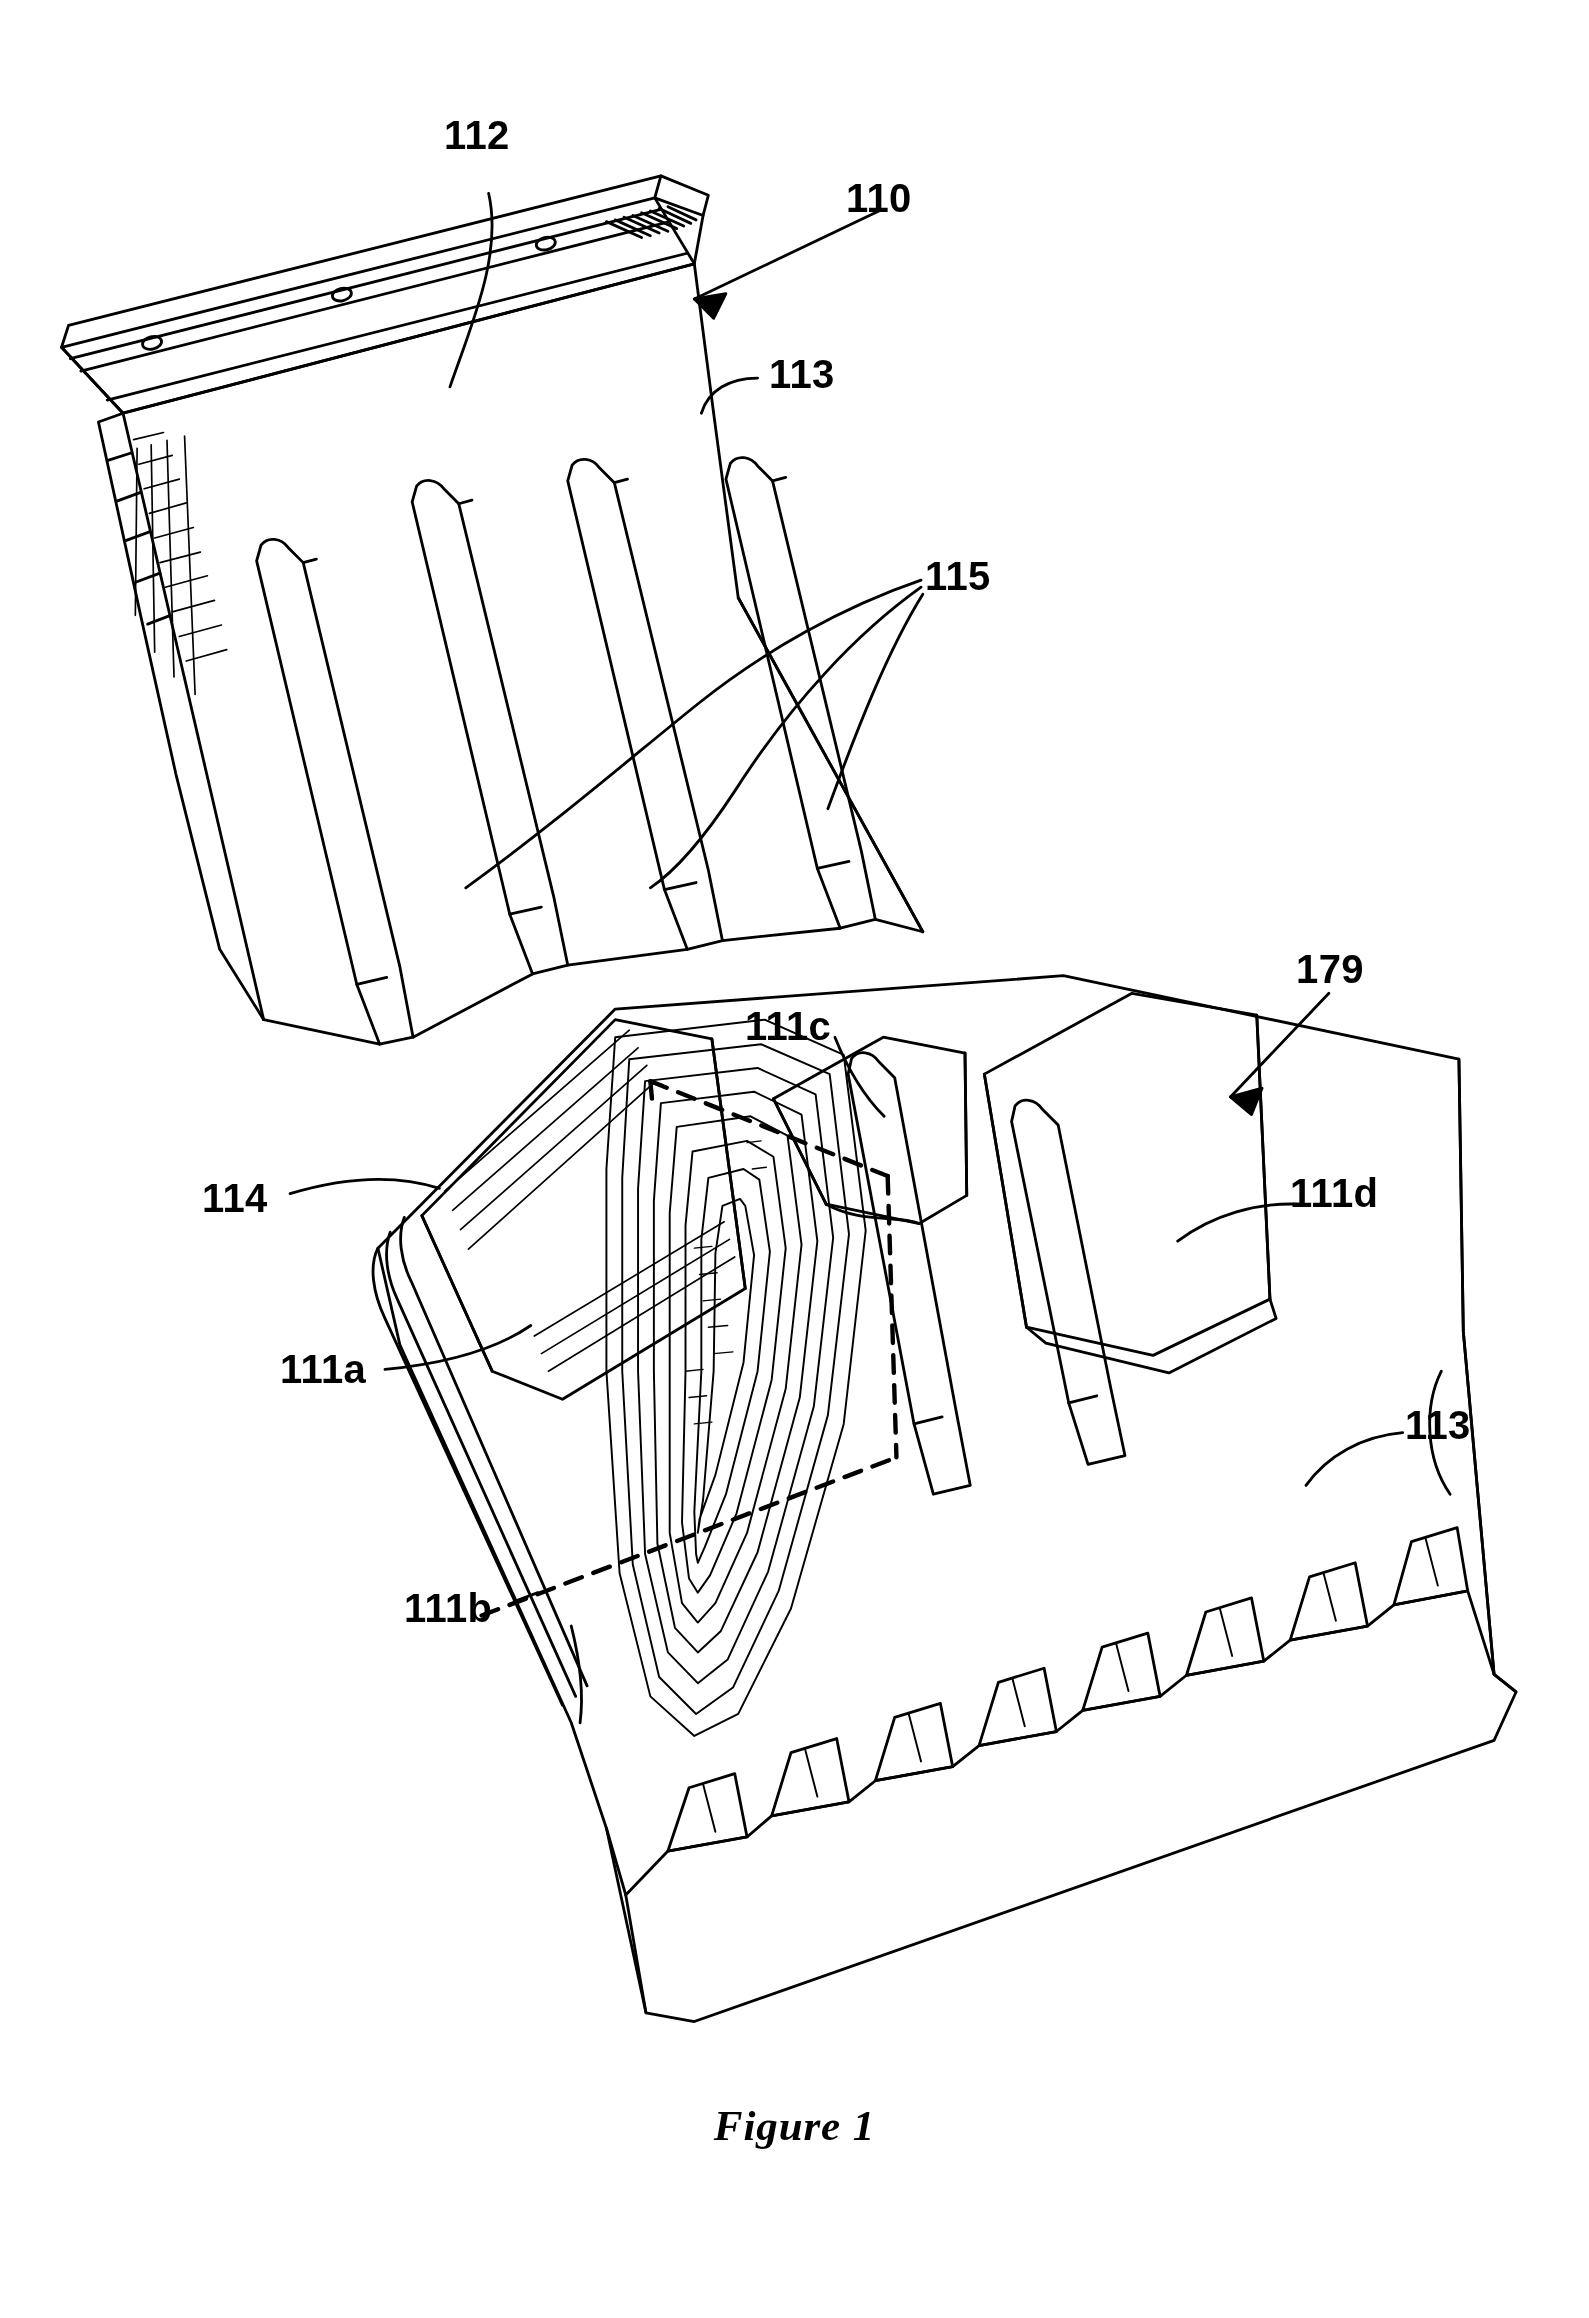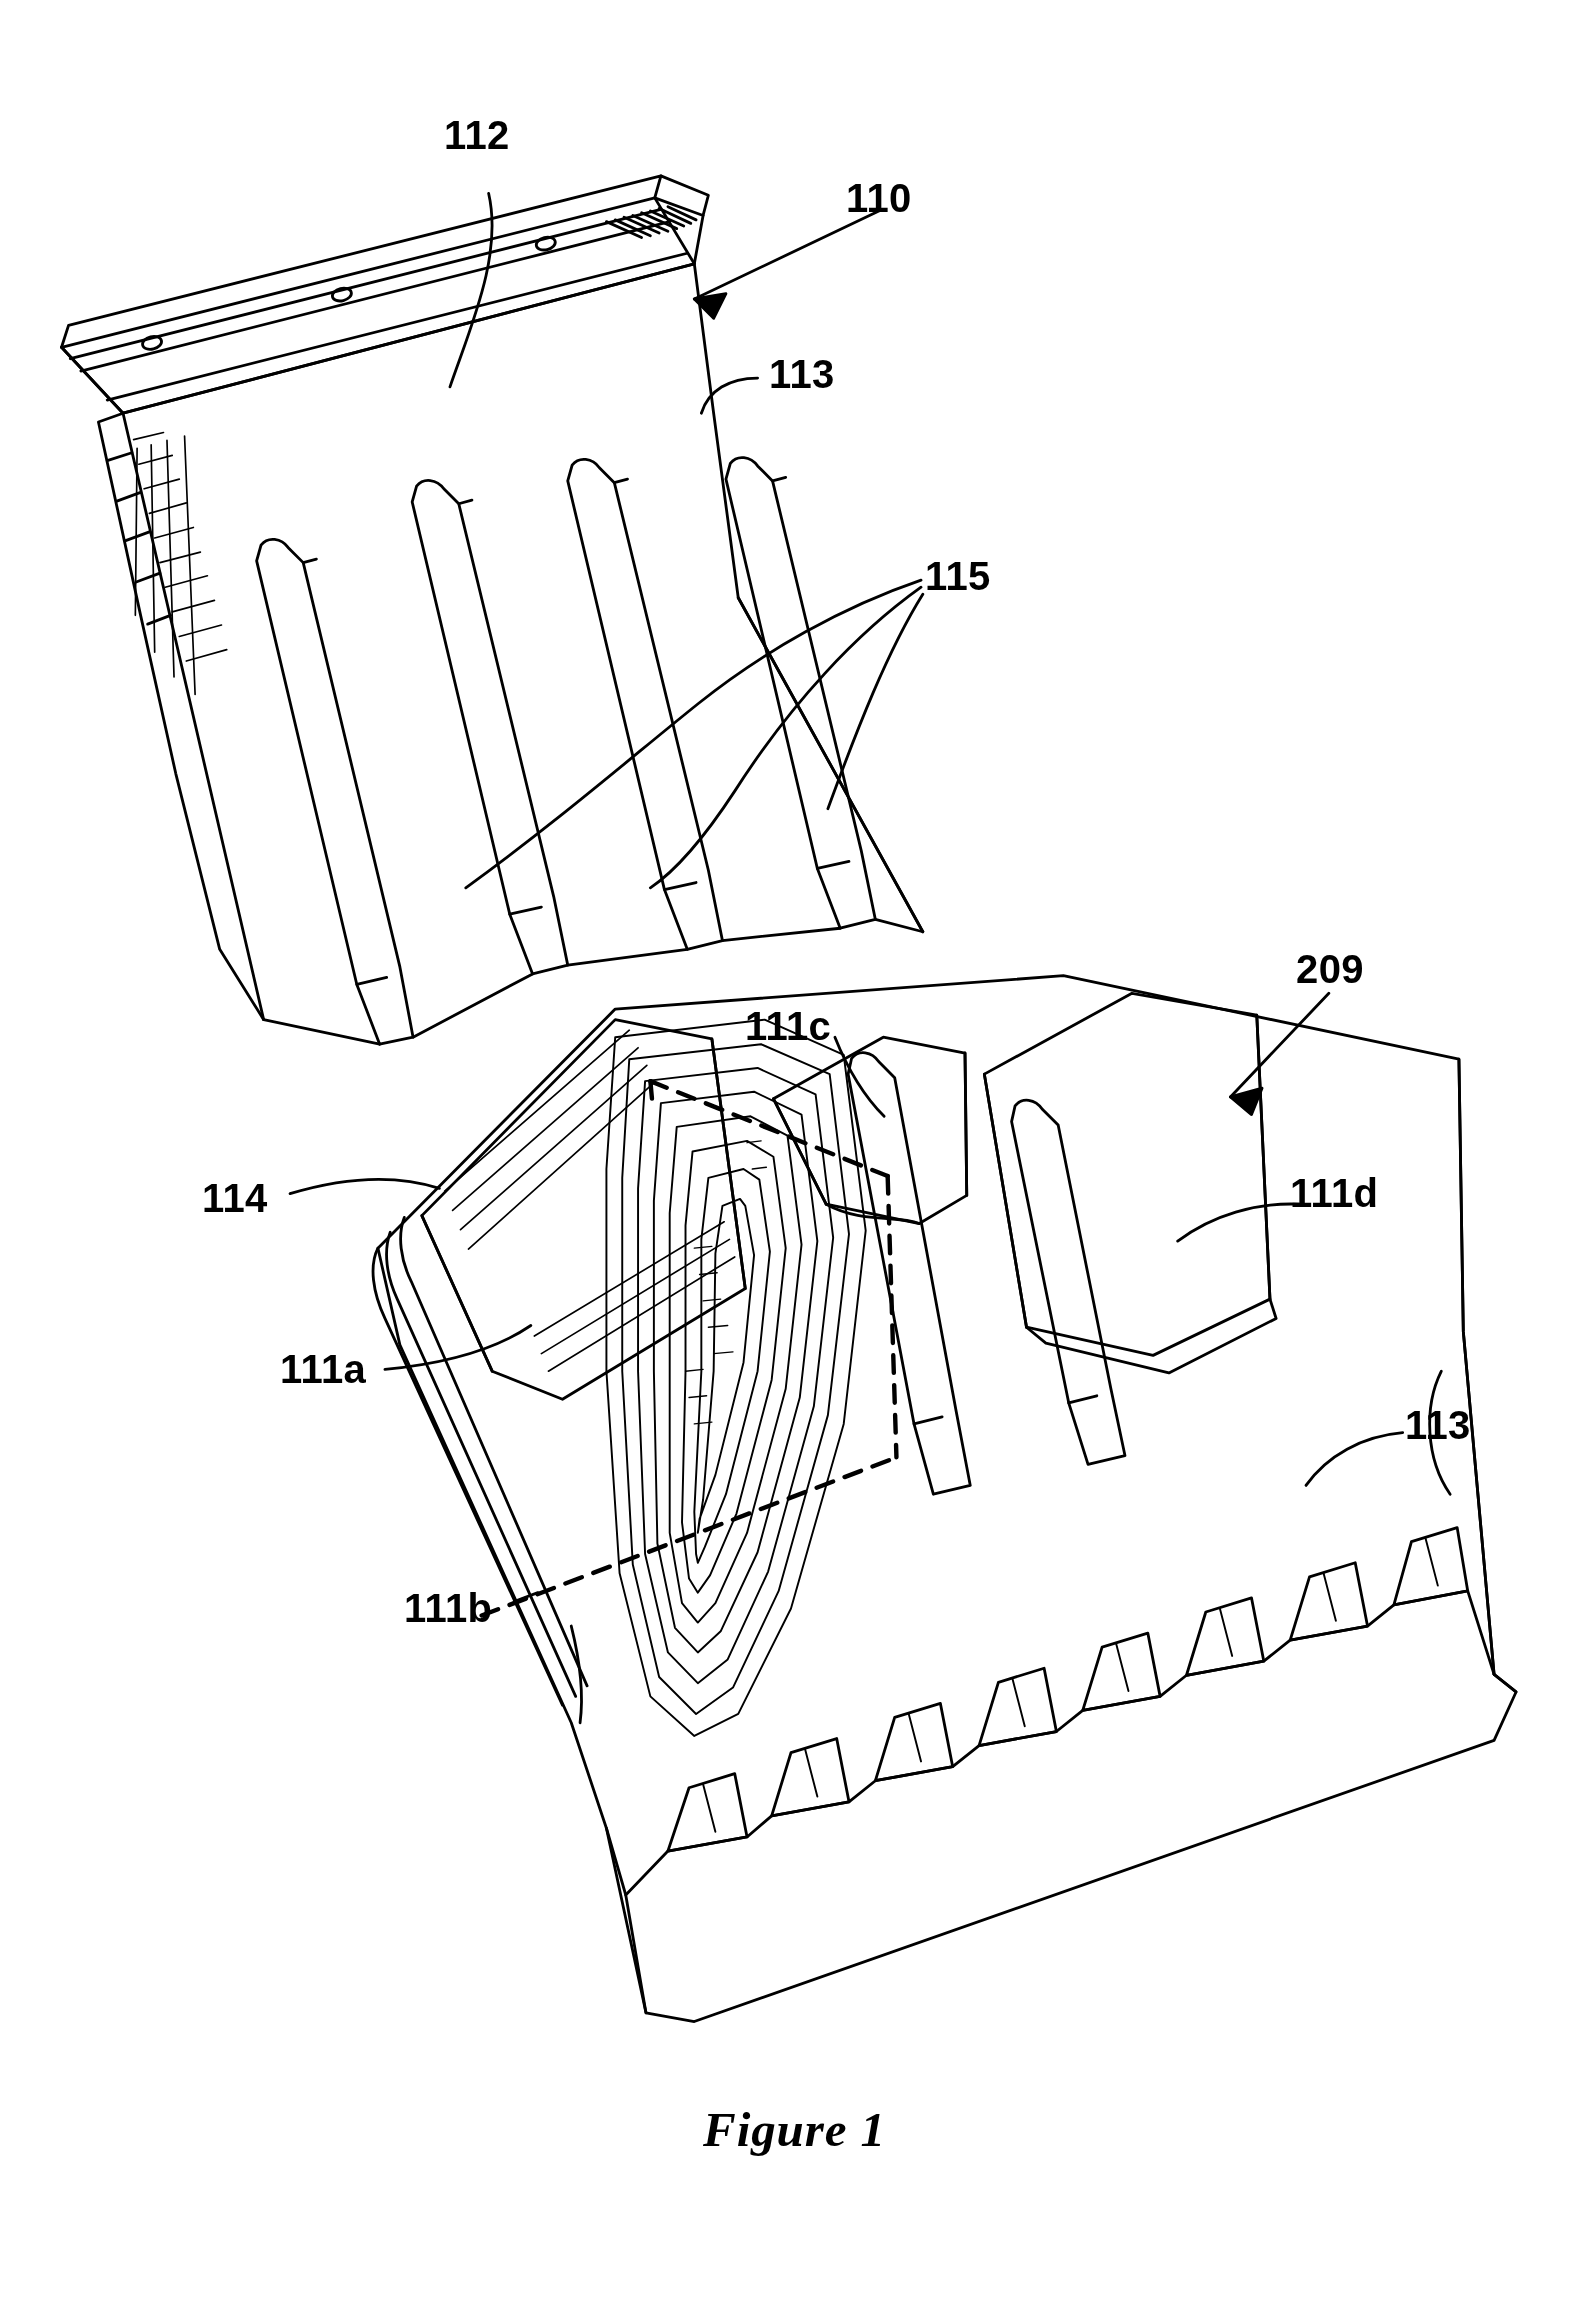--- a/index.html
+++ b/index.html
@@ -41,21 +41,21 @@
   }
   #figure-caption {
     position: absolute;
     left: 0;
     top: 2101px;
     width: 1589px;
     text-align: center;
     font-family: "Liberation Serif", serif;
     font-style: italic;
     font-weight: bold;
-    font-size: 49px;
+    font-size: 43px;
     color: #000000;
     letter-spacing: 0.9px;
   }
 </style>
 </head>
 <body>
 
 <div id="page">
 
   <div id="figure-area">
@@ -283,21 +283,21 @@
 
           <path d="M 650 1850 C 660 1890 664 1930 660 1960"></path>
         </g>
       </g>
     </svg>
 
     <div class="ref-label" style="left:444px; top:113px;">112</div>
     <div class="ref-label" style="left:846px; top:151px;margin-top:25px;">110</div>
     <div class="ref-label" style="left:769px; top:352px;">113</div>
     <div class="ref-label" style="left:925px; top:554px;">115</div>
-    <div class="ref-label" style="left:1296px; top:947px;">209</div>
+    <div class="ref-label" style="left:1296px; top:947px;">179</div>
     <div class="ref-label" style="left:745px; top:1004px;">111c</div>
     <div class="ref-label" style="left:1290px; top:1171px;">111d</div>
     <div class="ref-label" style="left:202px; top:1176px;">114</div>
     <div class="ref-label" style="left:280px; top:1347px;">111a</div>
     <div class="ref-label" style="left:1405px; top:1403px;">113</div>
     <div class="ref-label" style="left:404px; top:1575px;margin-top:11px;">111b</div>
   </div>
 
   <div id="figure-caption">Figure 1</div>
 

